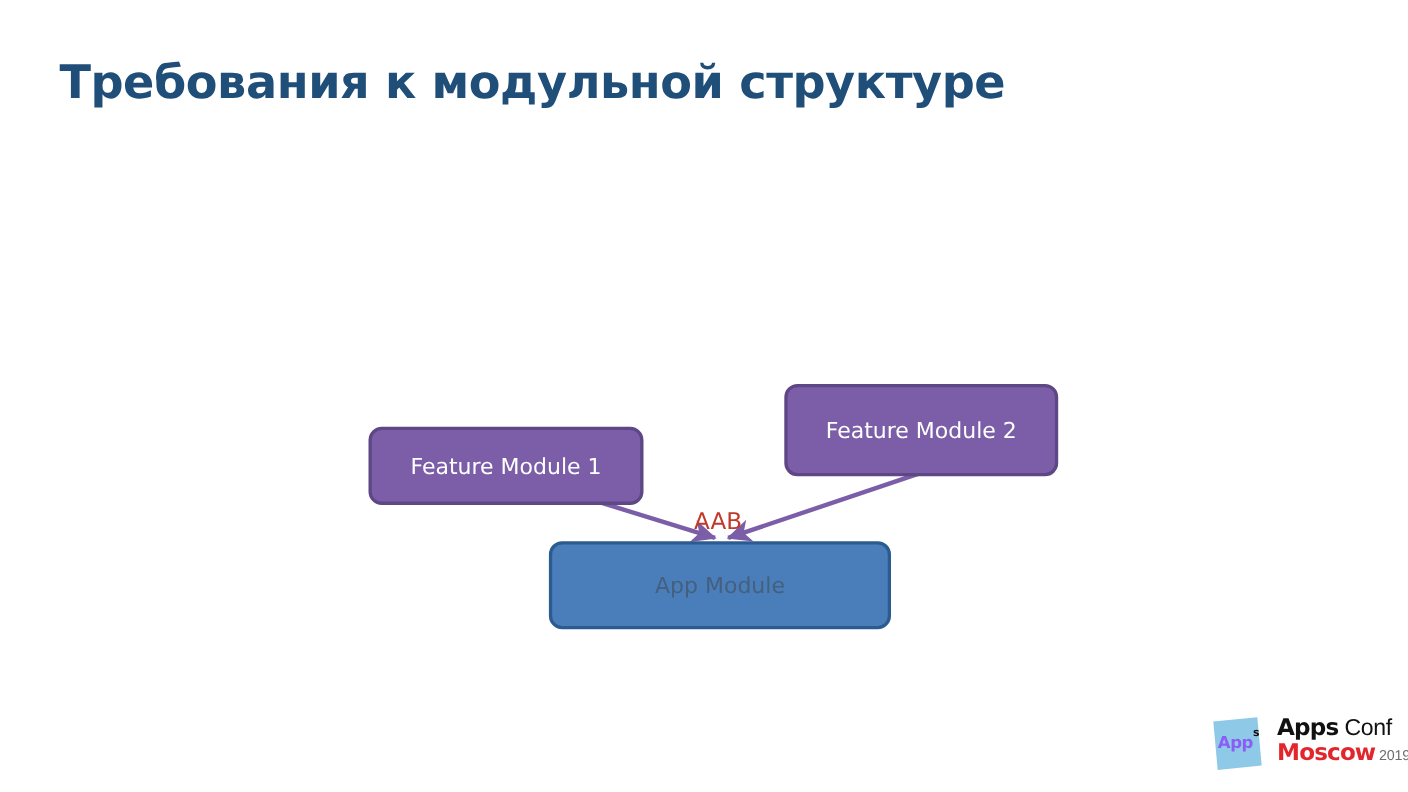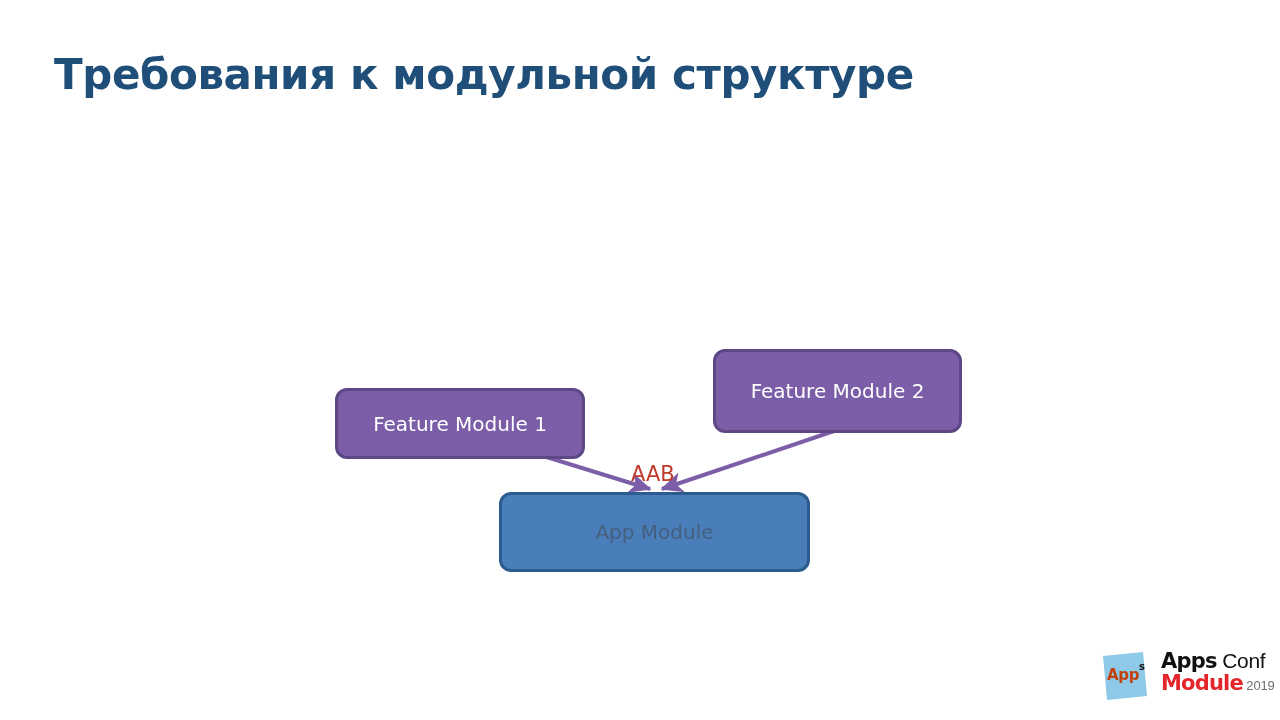--- a/index.html
+++ b/index.html
@@ -129,21 +129,21 @@
     width: 56px;
     height: 52px;
   }
 
   #logo-mark-text {
     position: absolute;
     left: 10px;
     top: 18px;
     font-size: 15px;
     font-weight: bold;
-    color: #c2410c;
+    color: #8b5cf6;
     font-family: "DejaVu Sans", "Liberation Sans", sans-serif;
     letter-spacing: -0.3px;
   }
   #logo-mark-sup {
     position: absolute;
     left: 42px;
     top: 13px;
     font-size: 10px;
     font-weight: bold;
     color: #111111;
@@ -230,19 +230,19 @@
       <polygon points="6,6 46,2 50,46 10,50" fill="#8ECAE8"></polygon>
     </svg>
     <div id="logo-mark-text">App</div>
     <div id="logo-mark-sup">s</div>
 
     <div id="logo-wordmark">
       <div class="logo-line">
         <span id="logo-apps">Apps</span><span id="logo-conf"> Conf</span>
       </div>
       <div class="logo-line">
-        <span id="logo-moscow">Module</span><span id="logo-year"> 2019</span>
+        <span id="logo-moscow">Moscow</span><span id="logo-year"> 2019</span>
       </div>
     </div>
 
   </div>
 
 </div>
 
 </body></html>

